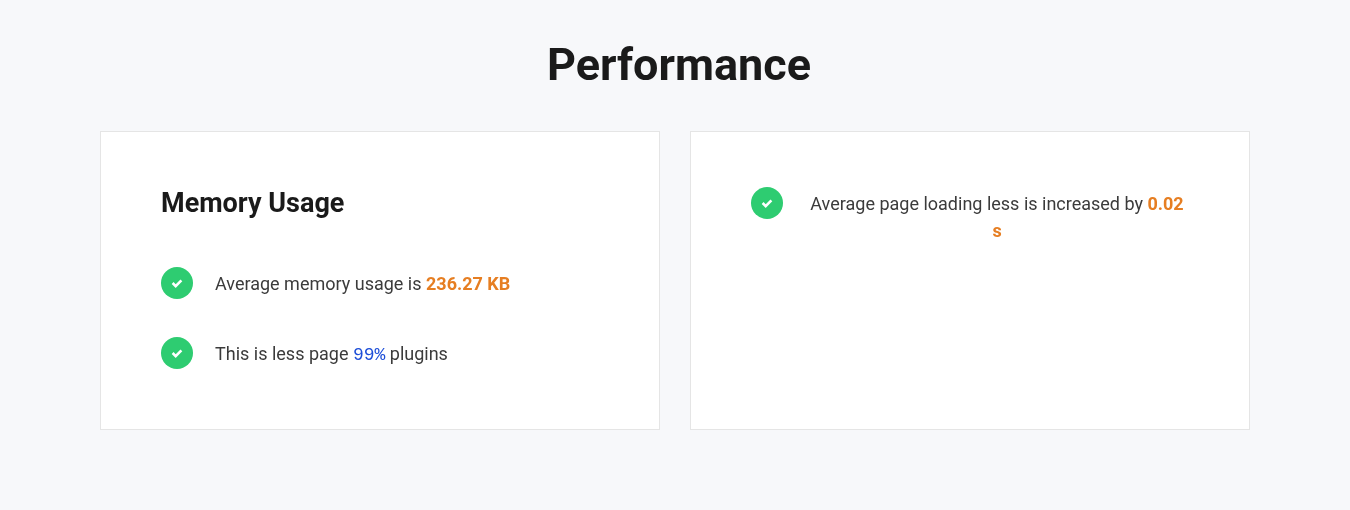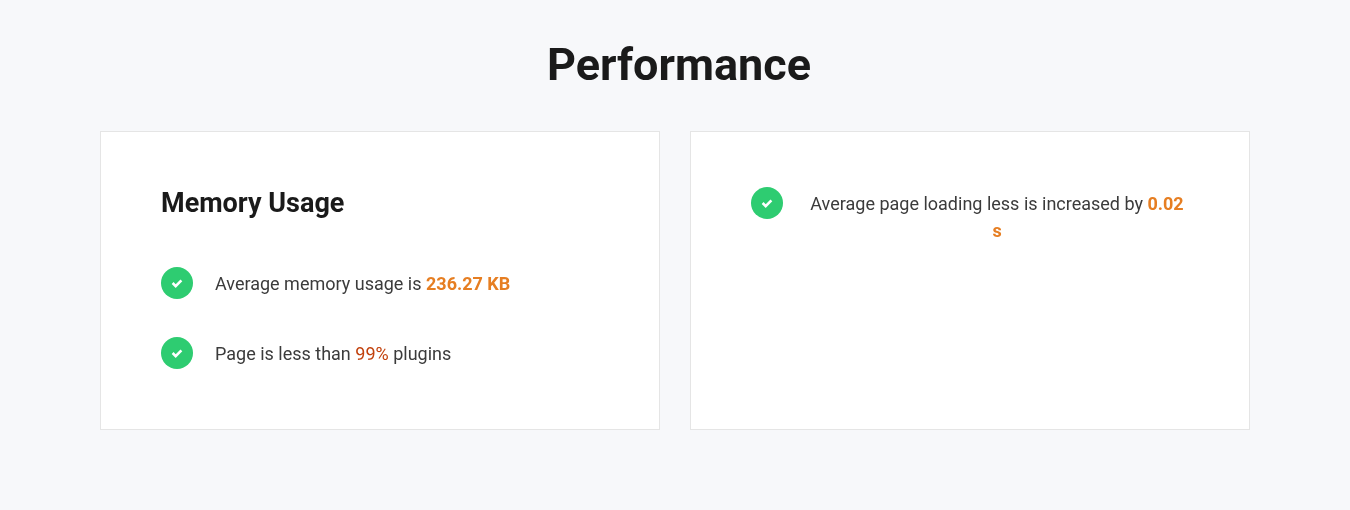--- a/index.html
+++ b/index.html
@@ -76,21 +76,22 @@
       font-size: 18px;
       color: #3b3b3b;
       line-height: 1.5;
       padding-top: 3px;
     }
     .highlight-orange {
       color: #e67e22;
       font-weight: 700;
     }
     .highlight-blue {
-      color: #c2410c;
+      color: #1d4ed8;
+      font-family: Liberation Mono, monospace;
     }
   </style>
 </head>
 <body>
 
 <div class="container">
   <h1 class="page-title">Performance</h1>
 
   <div class="cards">
 
@@ -109,21 +110,21 @@
         </div>
       </div>
 
       <div class="stat-row">
         <div class="check-icon">
           <svg viewBox="0 0 16 16">
               <polyline points="3,8 6.5,11.5 13,5"></polyline>
             </svg>
         </div>
         <div class="stat-text">
-          <span>Page is less than </span>
+          <span>This is less page </span>
           <span class="highlight-blue">99%</span>
           <span> plugins</span>
         </div>
       </div>
     </div>
 
     <div class="card">
 
       <div class="stat-row">
         <div class="check-icon">

